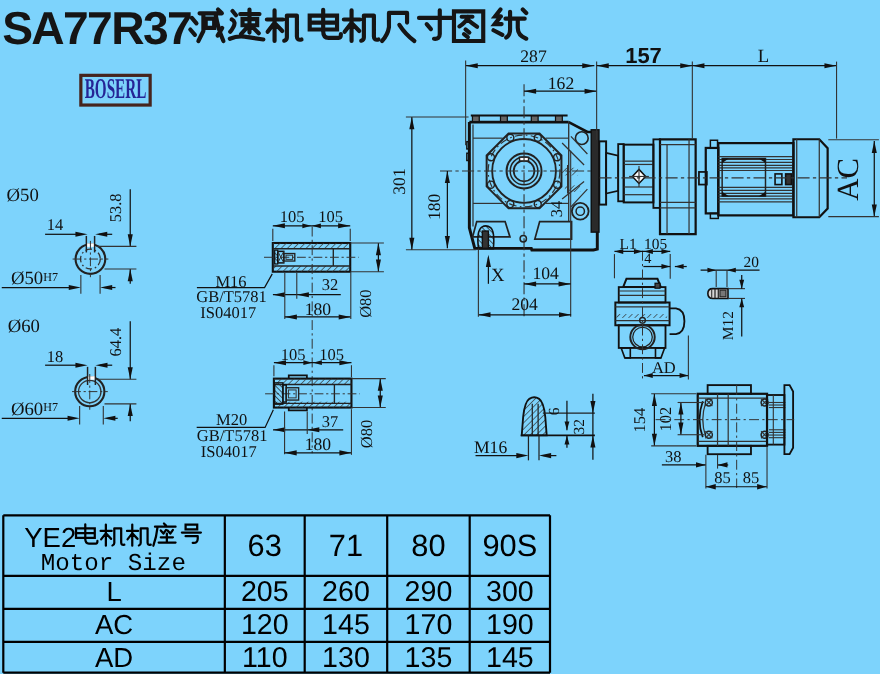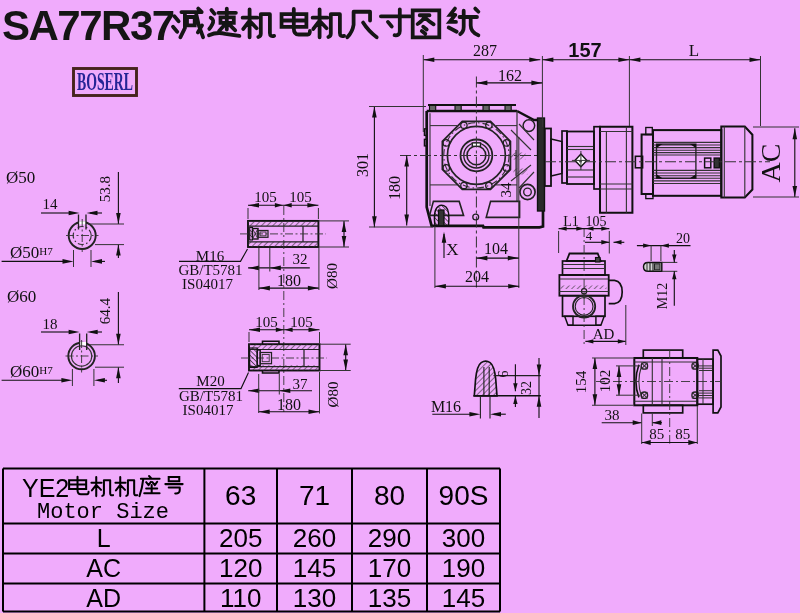--- a/index.html
+++ b/index.html
@@ -1,14 +1,14 @@
 <!DOCTYPE html>
 <html><head><meta charset="utf-8"><title>SA77R37</title><style>
 html,body{margin:0;padding:0;background:#fff}
-#page{position:relative;width:800px;height:613px;background:#f0abfc;overflow:hidden;font-family:"Liberation Sans",sans-serif}
+#page{position:relative;width:800px;height:613px;background:#7dd3fc;overflow:hidden;font-family:"Liberation Sans",sans-serif}
 </style></head><body>
 <div id="page">
 <svg width="800" height="613" viewBox="0 0 800 613" style="position:absolute;left:0;top:0">
 <defs>
 <g id="cjk-jian">
           <path d="M14,28 L26,42 M10,58 L22,72 M34,16 H92 M44,16 V62 M44,62 L31,88 M50,30 H72 V54 H50 Z M76,20 Q82,56 96,88 M93,54 L81,74 M82,6 L92,16"></path>
         </g>
 <g id="cjk-su">
           <path d="M14,10 L23,21 M12,32 Q24,38 16,52 Q12,60 8,64 M7,82 Q30,72 54,78 L94,84 M58,6 V66 M34,18 H84 M40,31 H78 V47 H40 Z M56,48 L36,70 M62,48 L82,68"></path>
         </g>

